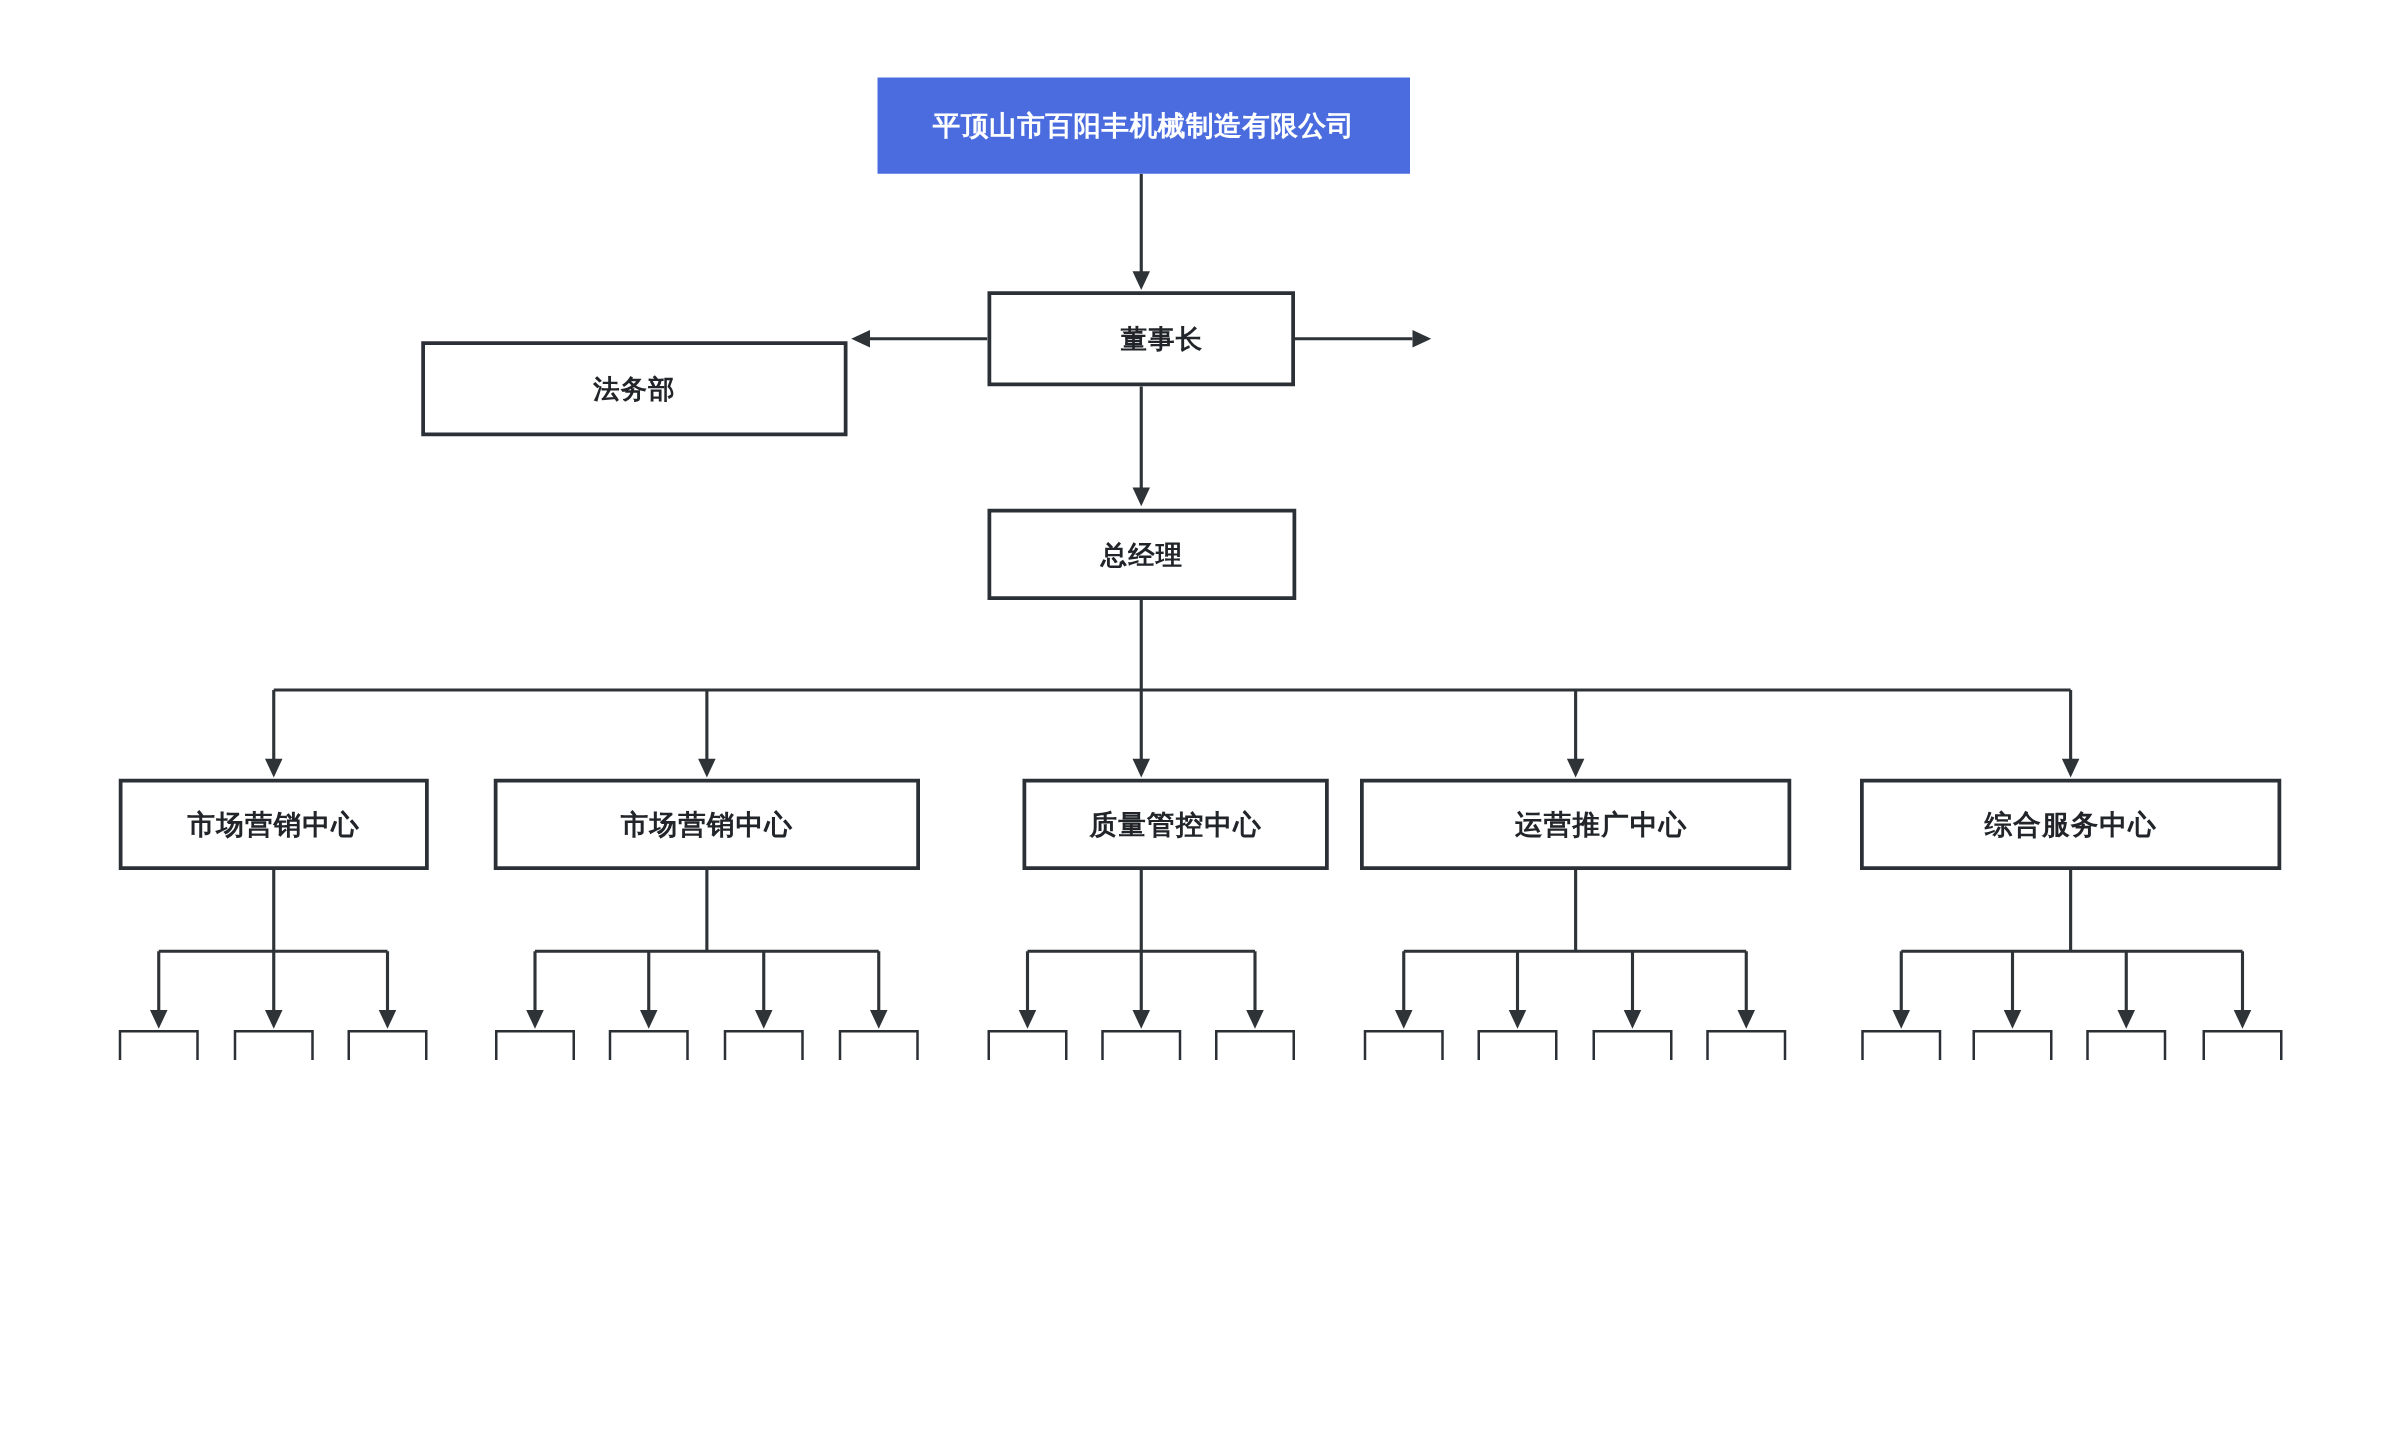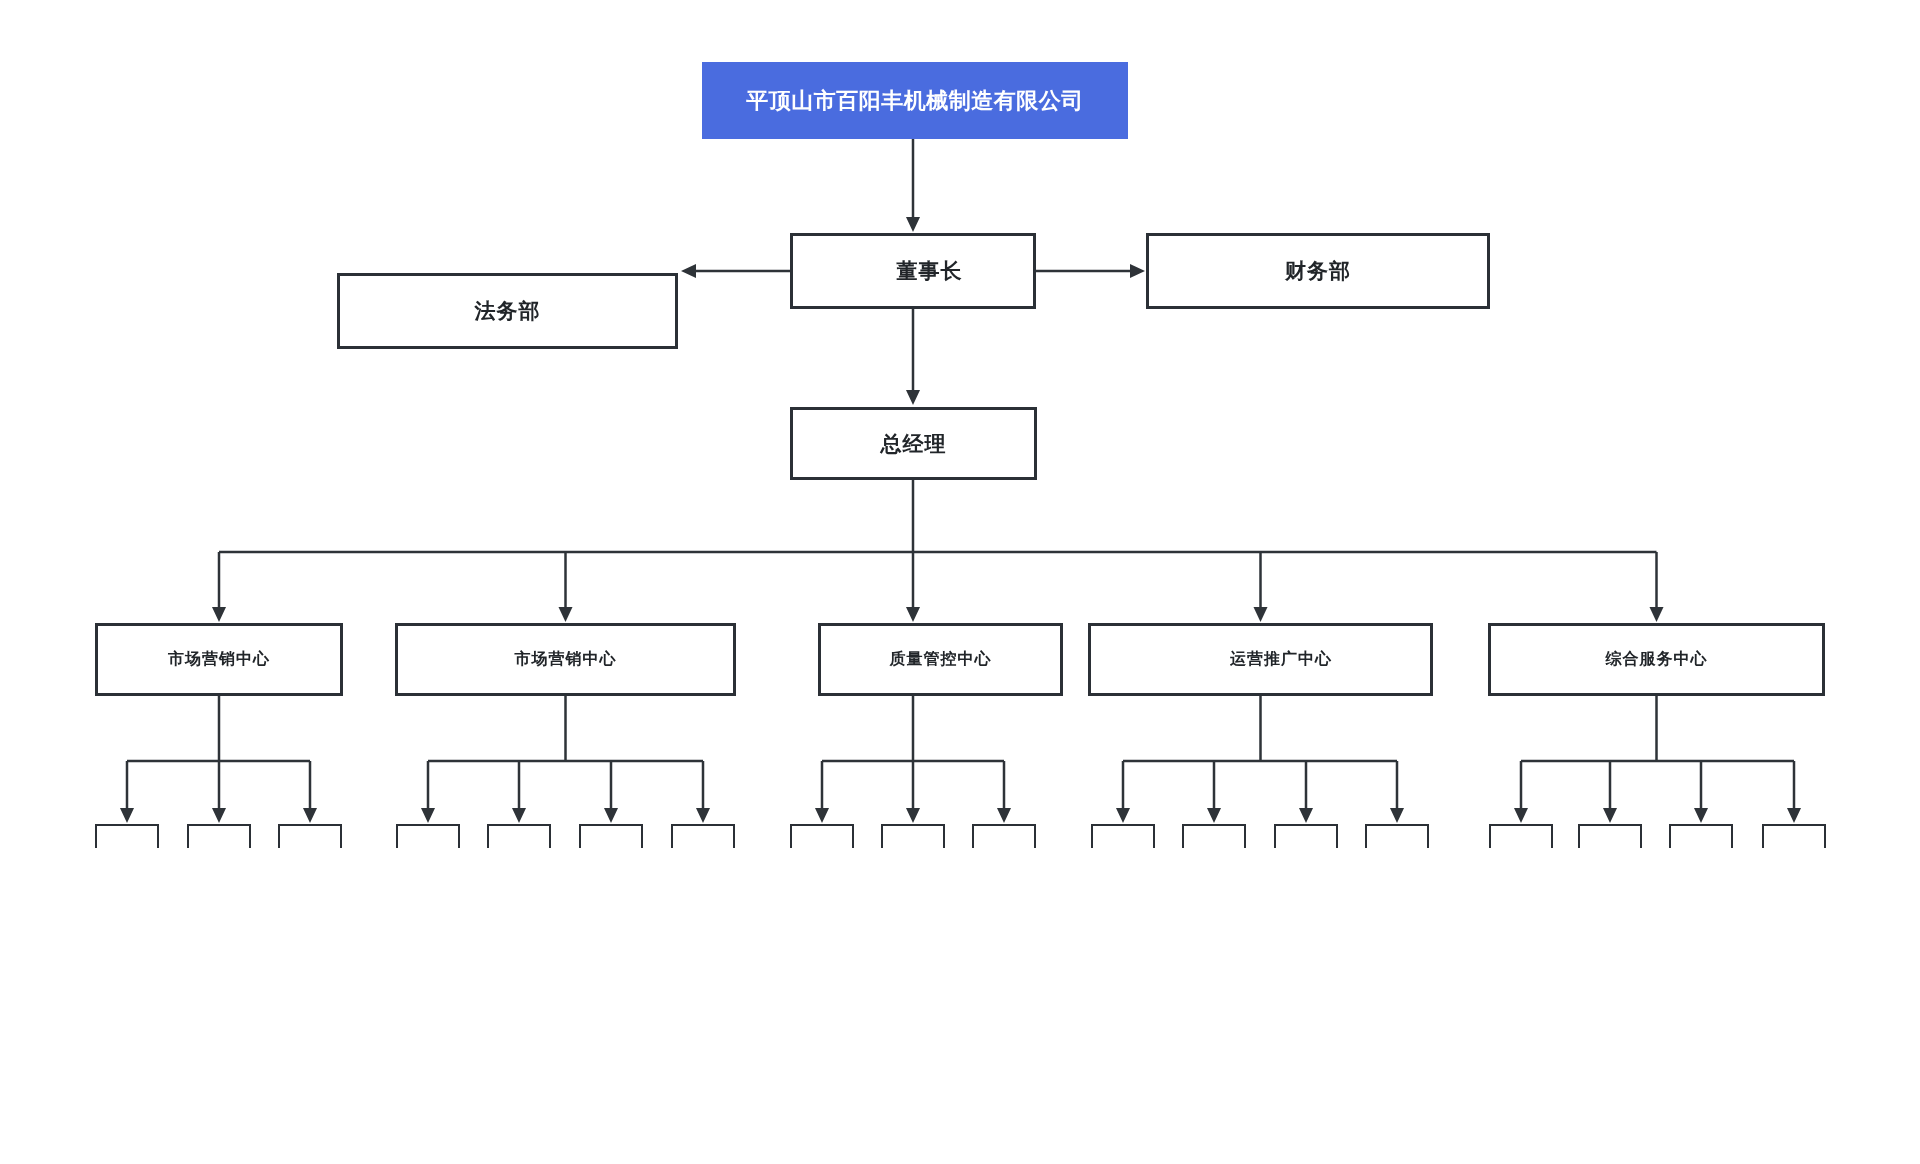--- a/index.html
+++ b/index.html
@@ -31,21 +31,21 @@
   }
   .node .lbl { white-space: nowrap; }
   .root-node {
     background: #4a6cdf;
     border: none;
     color: #ffffff;
     font-size: 22px;
     letter-spacing: 0.5px;
   }
   .lvl2-node { font-size: 21px; letter-spacing: 1px; }
-  .center-node { font-size: 16px; letter-spacing: 1px; }
+  .center-node { font-size: 22px; letter-spacing: 1px; }
   .sub-node { border-width: 2px; }
   .sub-node .vlbl {
     writing-mode: vertical-rl;
     text-orientation: upright;
     font-size: 19px;
     font-weight: 700;
     letter-spacing: 5px;
     line-height: 1;
     white-space: nowrap;
   }
@@ -117,23 +117,20 @@
   <div class="node root-node" style="left:702px; top:62px; width:426px; height:77px;">
     <span class="lbl">平顶山市百阳丰机械制造有限公司</span>
   </div>
 
   <div class="node lvl2-node" style="left:337px; top:233px; width:341px; height:76px;margin-top:40px;">
     <span class="lbl">法务部</span>
   </div>
   <div class="node lvl2-node" style="left:790px; top:233px; width:246px; height:76px;padding-left:33px;">
     <span class="lbl">董事长</span>
   </div>
-  <div class="node lvl2-node" style="left:1146px; top:233px; width:344px; height:76px;">
-    <span class="lbl">财务部</span>
-  </div>
 
   <div class="node lvl2-node" style="left:790px; top:407px; width:247px; height:73px;">
     <span class="lbl">总经理</span>
   </div>
 
   <div class="node center-node" style="left:95px; top:623px; width:248px; height:73px;">
     <span class="lbl">市场营销中心</span>
   </div>
   <div class="node center-node" style="left:395px; top:623px; width:341px; height:73px;">
     <span class="lbl">市场营销中心</span>

